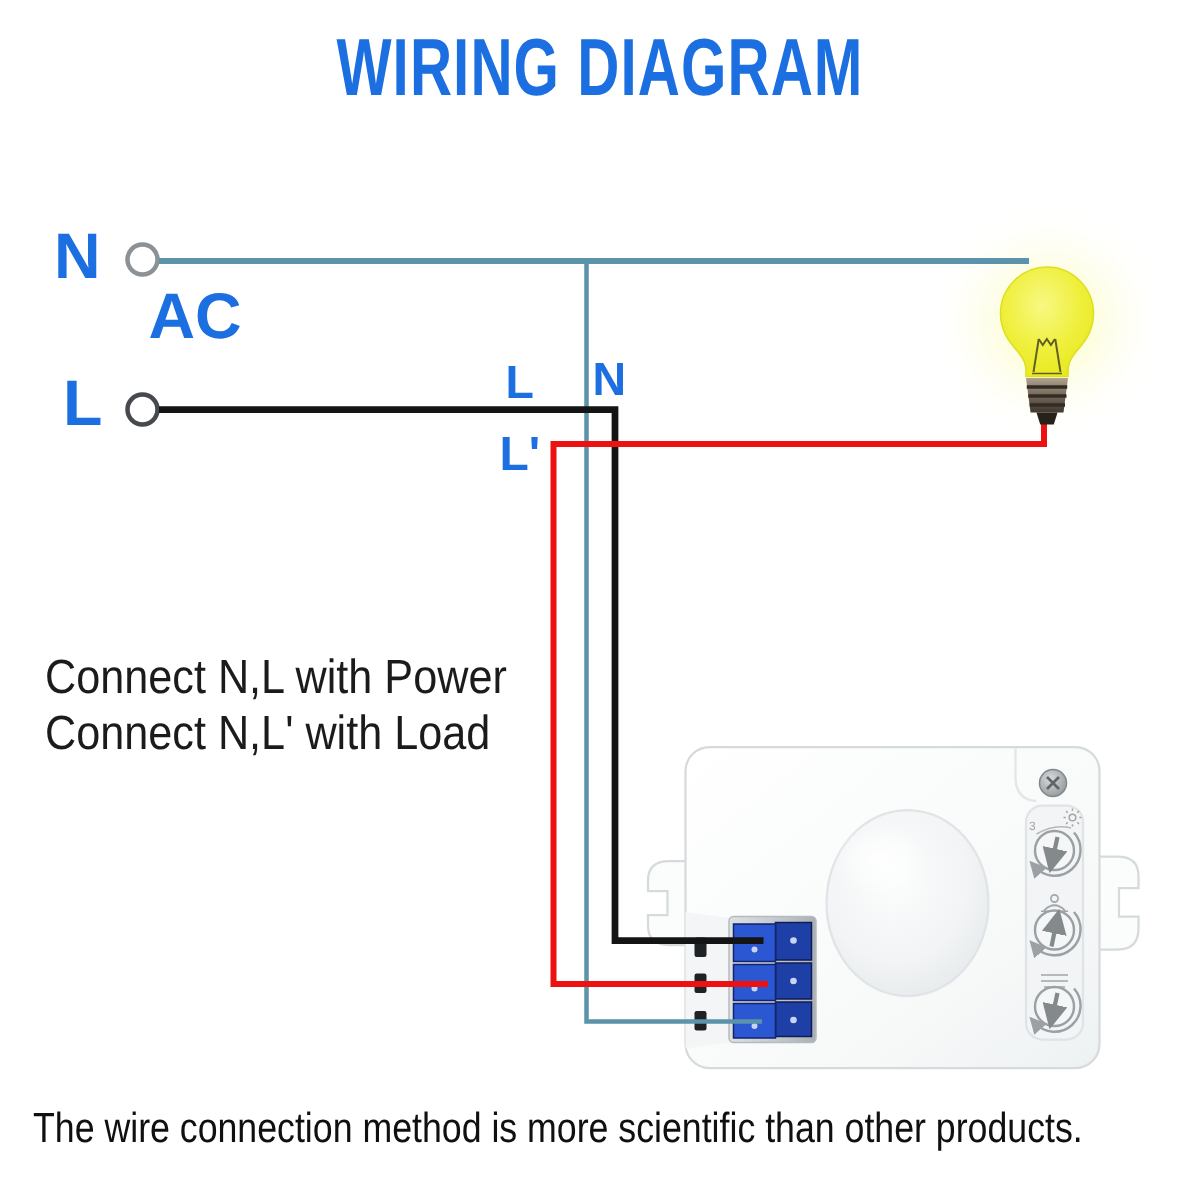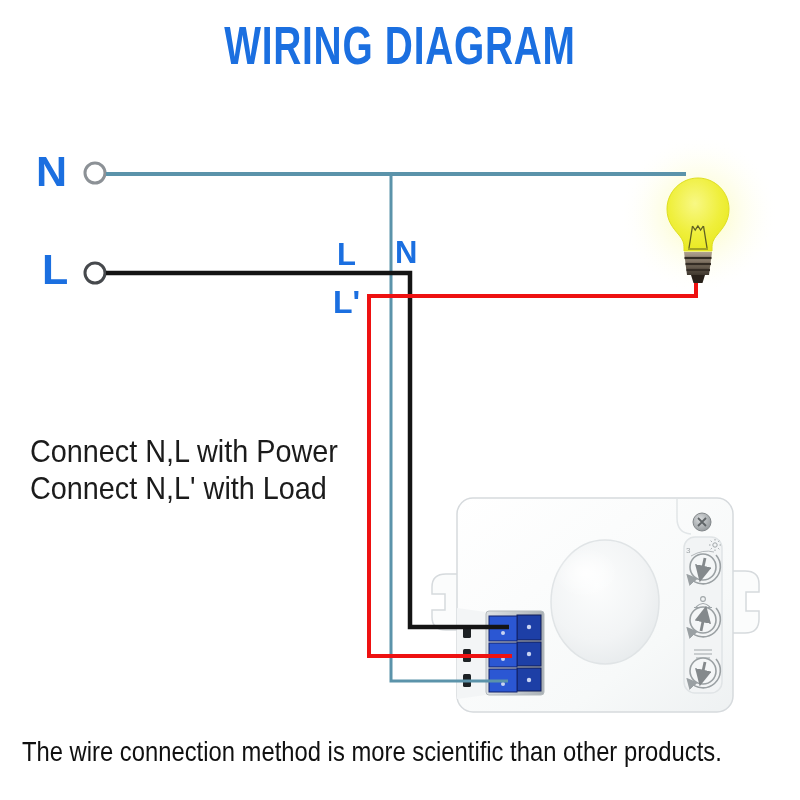--- a/index.html
+++ b/index.html
@@ -181,20 +181,21 @@
         <path d="M685.5,264 h25.5"></path>
         <path d="M686.5,270 h23.5"></path>
       </g>
       <path d="M691,275 h14 l-2.5,8 h-9 Z" fill="#28211a"></path>
     </g>
   </svg>
 
   <div class="txt blue page-title">WIRING DIAGRAM</div>
 
   <div class="txt blue term-label" style="left:36px;top:150px;">N</div>
+  <div class="txt blue term-label" style="left:99px;top:190px;">AC</div>
   <div class="txt blue term-label" style="left:42px;top:248px;">L</div>
 
   <div class="txt blue wire-label" style="left:337px;top:239px;">L</div>
   <div class="txt blue wire-label" style="left:395px;top:237px;">N</div>
   <div class="txt blue wire-label" style="left:333px;top:286px;font-size:32px;">L'</div>
 
   <div class="txt notes">
     <div>Connect N,L with Power</div>
     <div>Connect N,L' with Load</div>
   </div>

